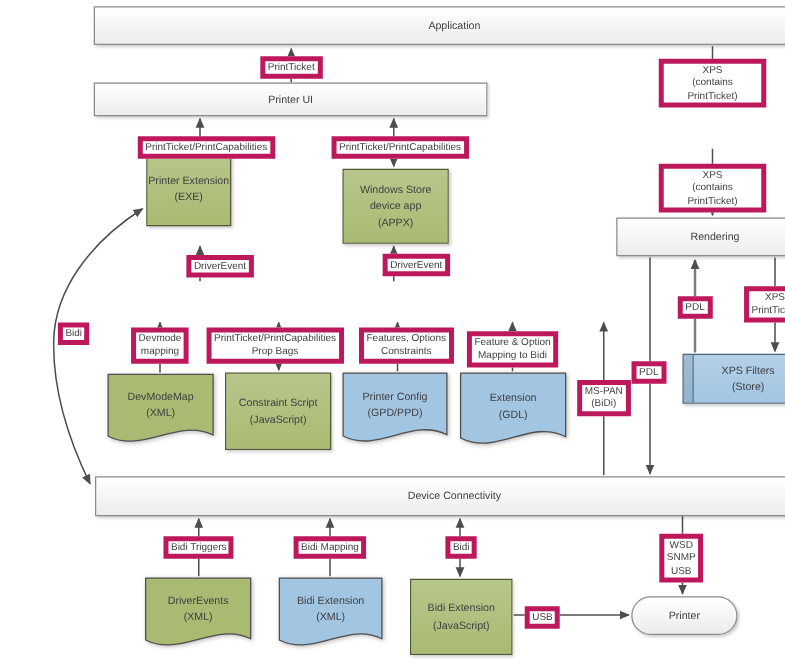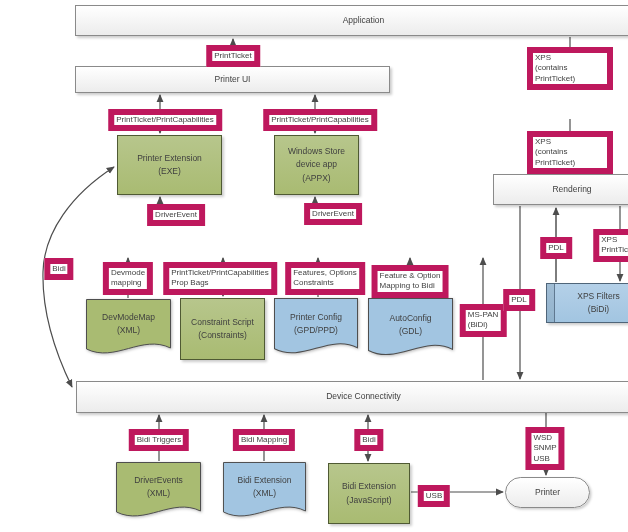--- a/index.html
+++ b/index.html
@@ -25,22 +25,22 @@
   .doc path{stroke:#4e4e4e;stroke-width:1;}
   .doc.green-doc path{fill:var(--green-fill,#a7b96f);}
   .doc.blue-doc path{fill:var(--blue-fill,#9fc2e0);}
   .doc .doc-label{position:absolute;left:0;right:0;top:0;bottom:12px;display:flex;align-items:center;
            justify-content:center;text-align:center;font-size:8.5px;line-height:1.5;white-space:pre-line;}
 
   .xps-strip{position:absolute;top:0;bottom:0;width:7px;background:rgba(40,60,80,.13);}
   .xps-strip.l{left:0;border-right:1px solid #5f7890;}
   .xps-strip.r{right:0;border-left:1px solid #5f7890;}
 
-  .lbl{position:absolute;transform:translateX(-50%);background:#ffffff;border:6px solid #be185d;
-       padding:0 2px;font-size:8px;line-height:1.3;white-space:pre-line;z-index:3;}
+  .lbl{position:absolute;transform:translateX(-50%);background:#ffffff;border:4px solid #be185d;
+       padding:0 2px;font-size:8px;line-height:1.3;white-space:pre-line;text-align:center;z-index:3;}
 </style>
 </head>
 <body>
 
 <div class="canvas">
 
   <svg class="connectors" xmlns="http://www.w3.org/2000/svg">
     <defs>
       <marker id="ah" viewBox="0 0 10 10" markerWidth="9" markerHeight="9" refX="8" refY="5" orient="auto-start-reverse" markerUnits="userSpaceOnUse">
         <path d="M0,1.1 L9,5 L0,8.9 Z"></path>
@@ -75,32 +75,32 @@
   <div class="box" style="left:47px;top:66px;width:315px;height:27px">
       <span>Printer UI</span>
     </div>
   <div class="box" style="left:48px;top:381px;width:575px;height:32px">
       <span>Device Connectivity</span>
     </div>
   <div class="box" style="left:465px;top:174px;width:158px;height:31px">
       <span>Rendering</span>
     </div>
 
-  <div class="box green" style="left:89px;top:135px;width:105px;height:60px">
+  <div class="box green" style="left:89px;top:121px;width:68px;height:60px">
       <span>Printer Extension
 (EXE)</span>
     </div>
   <div class="box green" style="left:246px;top:135px;width:85px;height:60px">
       <span>Windows Store
 device app
 (APPX)</span>
     </div>
   <div class="box green" style="left:152px;top:298px;width:85px;height:62px">
       <span>Constraint Script
-(Constraints)</span>
+(JavaScript)</span>
     </div>
   <div class="box green" style="left:300px;top:463px;width:82px;height:61px">
       <span>Bidi Extension
 (JavaScript)</span>
     </div>
 
   <div class="doc green-doc" style="left:58px;top:299px;width:85px;height:62px">
     <svg viewBox="0 0 85 62" preserveAspectRatio="none">
         <path d="M0.5,0.5 H84.5 V49 C56,35 29,64 0.5,50 Z"></path>
       </svg>
@@ -111,21 +111,21 @@
     <svg viewBox="0 0 85 62" preserveAspectRatio="none">
         <path d="M0.5,0.5 H84.5 V49 C56,35 29,64 0.5,50 Z"></path>
       </svg>
     <span class="doc-label">Printer Config
 (GPD/PPD)</span>
   </div>
   <div class="doc blue-doc" style="left:340px;top:298px;width:85px;height:65px">
     <svg viewBox="0 0 85 62" preserveAspectRatio="none">
         <path d="M0.5,0.5 H84.5 V49 C56,35 29,64 0.5,50 Z"></path>
       </svg>
-    <span class="doc-label">AutoConfig
+    <span class="doc-label">Extension
 (GDL)</span>
   </div>
   <div class="doc green-doc" style="left:88px;top:462px;width:85px;height:62px">
     <svg viewBox="0 0 85 62" preserveAspectRatio="none">
         <path d="M0.5,0.5 H84.5 V49 C56,35 29,64 0.5,50 Z"></path>
       </svg>
     <span class="doc-label">DriverEvents
 (XML)</span>
   </div>
   <div class="doc blue-doc" style="left:195px;top:462px;width:83px;height:62px">
@@ -133,21 +133,21 @@
         <path d="M0.5,0.5 H84.5 V49 C56,35 29,64 0.5,50 Z"></path>
       </svg>
     <span class="doc-label">Bidi Extension
 (XML)</span>
   </div>
 
   <div class="box bluebox" style="left:518px;top:283px;width:105px;height:40px">
     <i class="xps-strip l"></i>
     <i class="xps-strip r"></i>
     <span>XPS Filters
-(BiDi)</span>
+(Store)</span>
   </div>
 
   <div class="box oval" style="left:477px;top:477px;width:85px;height:31px">
       <span>Printer</span>
     </div>
 
   <div class="lbl" style="left:205px;top:45px">PrintTicket</div>
   <div class="lbl" style="left:137px;top:109px">PrintTicket/PrintCapabilities</div>
   <div class="lbl" style="left:292px;top:109px">PrintTicket/PrintCapabilities</div>
   <div class="lbl" style="left:148px;top:204px">DriverEvent</div>

